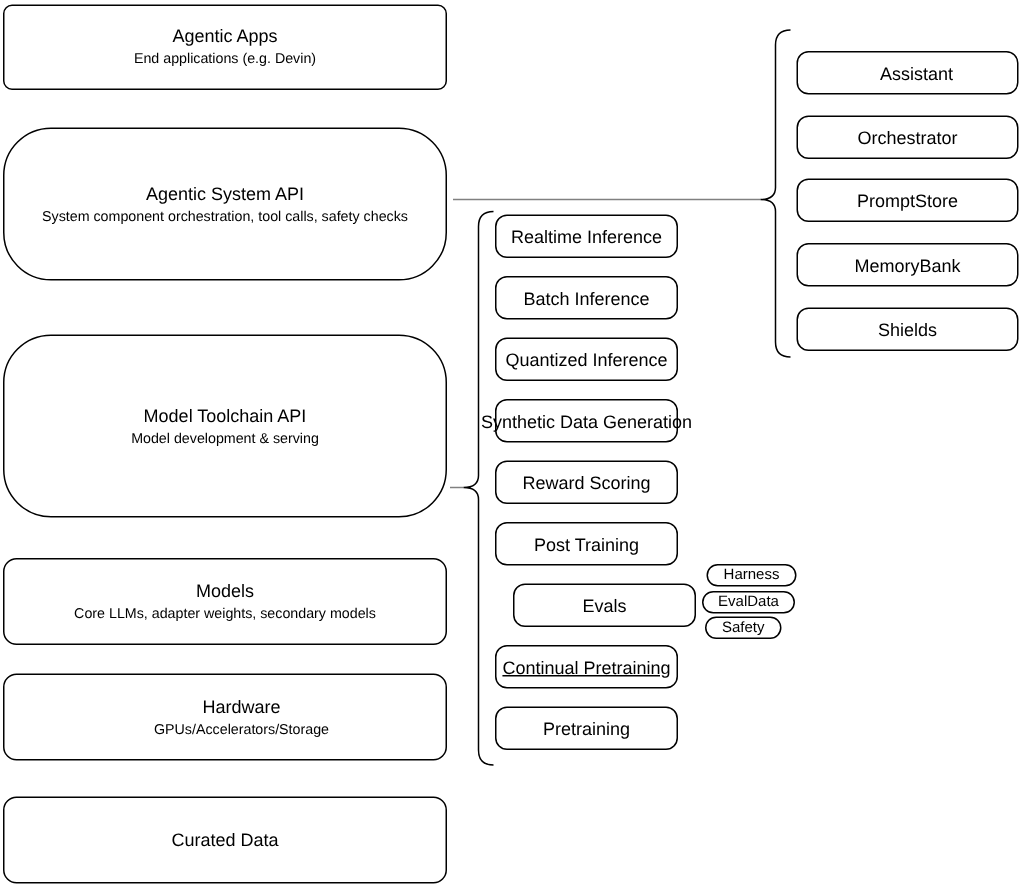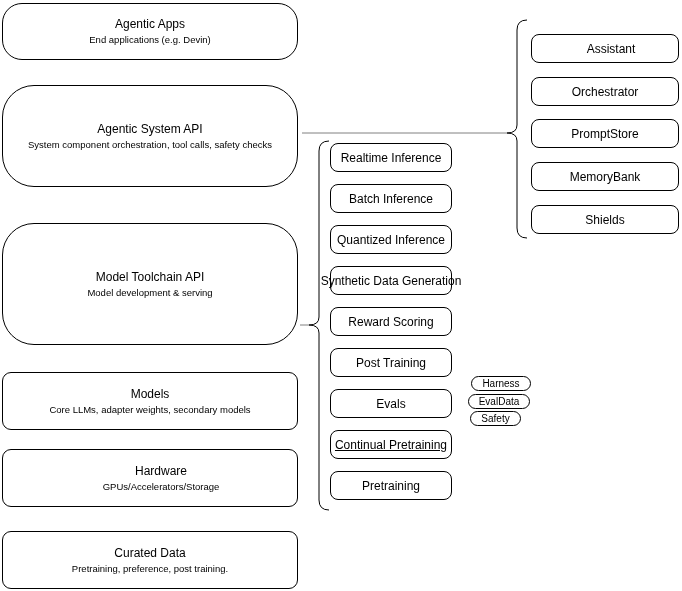--- a/index.html
+++ b/index.html
@@ -81,21 +81,21 @@
 
     <path d="M302,133 L507,133" stroke="#808080" stroke-width="1" fill="none"></path>
 
     <path d="M300,325 L309,325" stroke="#808080" stroke-width="1" fill="none"></path>
 
     <path d="M329,141 Q319,141 319,151 L319,317 Q319,325 309,325 Q319,325 319,333 L319,500 Q319,510 329,510" stroke="#000000" stroke-width="1" fill="none"></path>
 
     <path d="M527,20 Q517,20 517,30 L517,125 Q517,133 507,133 Q517,133 517,141 L517,228 Q517,238 527,238" stroke="#000000" stroke-width="1" fill="none"></path>
   </svg>
 
-  <div class="bignode" style="top:3px;   height:57px;  border-radius:20px;">
+  <div class="bignode" style="top:3px;   height:57px;  border-radius:6px;">
     <div class="node-title">Agentic Apps</div>
     <div class="node-subtitle">End applications (e.g. Devin)</div>
   </div>
   <div class="bignode" style="top:85px;  height:102px; border-radius:32px;">
     <div class="node-title">Agentic System API</div>
     <div class="node-subtitle">System component orchestration, tool calls, safety checks</div>
   </div>
   <div class="bignode" style="top:223px; height:122px; border-radius:32px;">
     <div class="node-title">Model Toolchain API</div>
     <div class="node-subtitle">Model development &amp; serving</div>
@@ -103,30 +103,29 @@
   <div class="bignode" style="top:372px; height:58px;  border-radius:9px;">
     <div class="node-title">Models</div>
     <div class="node-subtitle">Core LLMs, adapter weights, secondary models</div>
   </div>
   <div class="bignode" style="top:449px; height:58px;  border-radius:9px;padding-left:22px;">
     <div class="node-title">Hardware</div>
     <div class="node-subtitle">GPUs/Accelerators/Storage</div>
   </div>
   <div class="bignode" style="top:531px; height:58px;  border-radius:9px;">
     <div class="node-title">Curated Data</div>
-    <div class="node-subtitle">Pretraining, preference, post training.</div>
   </div>
 
   <div class="midnode" style="top:143px;">Realtime Inference</div>
   <div class="midnode" style="top:184px;">Batch Inference</div>
   <div class="midnode" style="top:225px;">Quantized Inference</div>
   <div class="midnode" style="top:266px;">Synthetic Data Generation</div>
   <div class="midnode" style="top:307px;">Reward Scoring</div>
   <div class="midnode" style="top:348px;">Post Training</div>
-  <div class="midnode" style="top:389px;">Evals</div>
+  <div class="midnode" style="top:389px;margin-left:12px;">Evals</div>
   <div class="midnode" style="top:430px;text-decoration:underline;">Continual Pretraining</div>
   <div class="midnode" style="top:471px;">Pretraining</div>
 
   <div class="tagoval" style="left:471px; top:376px; width:60px;">Harness</div>
   <div class="tagoval" style="left:468px; top:394px; width:62px;">EvalData</div>
   <div class="tagoval" style="left:470px; top:411px; width:51px;">Safety</div>
 
   <div class="rightnode" style="top:34px;padding-left:12px;">Assistant</div>
   <div class="rightnode" style="top:77px;">Orchestrator</div>
   <div class="rightnode" style="top:119px;">PromptStore</div>

